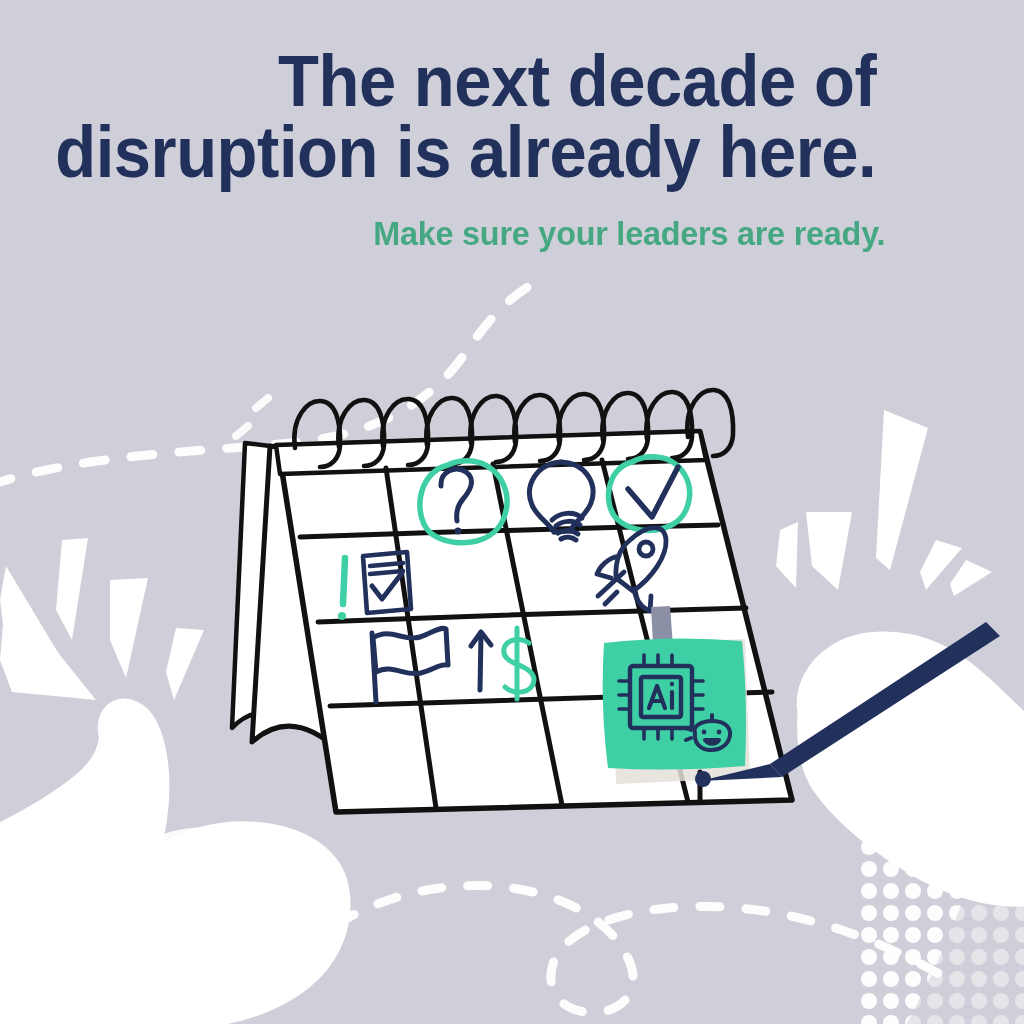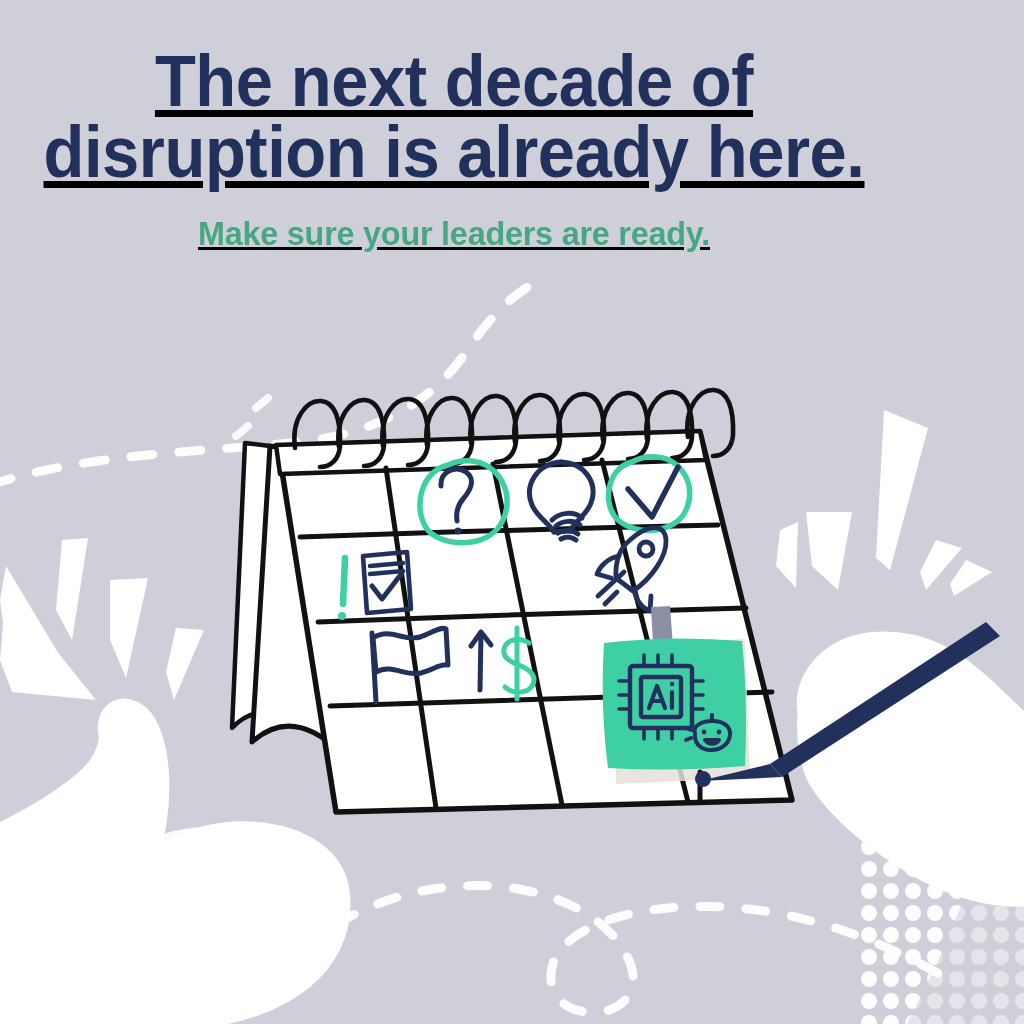--- a/index.html
+++ b/index.html
@@ -7,23 +7,22 @@
     width:1024px;height:1024px;overflow:hidden;
     font-family:"Liberation Sans", sans-serif;
     background:#cfcfd9;
   }
   #stage{position:relative;width:1024px;height:1024px;background:#cfcfd9;overflow:hidden;}
   #bg-svg,#art-svg{position:absolute;left:0;top:0;width:1024px;height:1024px;}
   #bg-svg{z-index:1;}
   #art-svg{z-index:3;}
 
   .headline-block{
-    position:absolute;left:0;top:46px;width:908px;z-index:5;text-align:center;
+    position:absolute;left:0;top:46px;width:908px;z-index:5;text-align:right;
     pointer-events:none;
-    text-decoration:underline;
   }
   .headline{
     margin:0;color:#22305c;
     font-family:"Liberation Sans Narrow","Liberation Sans",sans-serif;
     font-weight:700;font-size:72px;line-height:0.99;
     letter-spacing:-0.5px;
     transform:scaleX(0.93);
   }
   .headline .l2{display:block;}
   .subhead{

